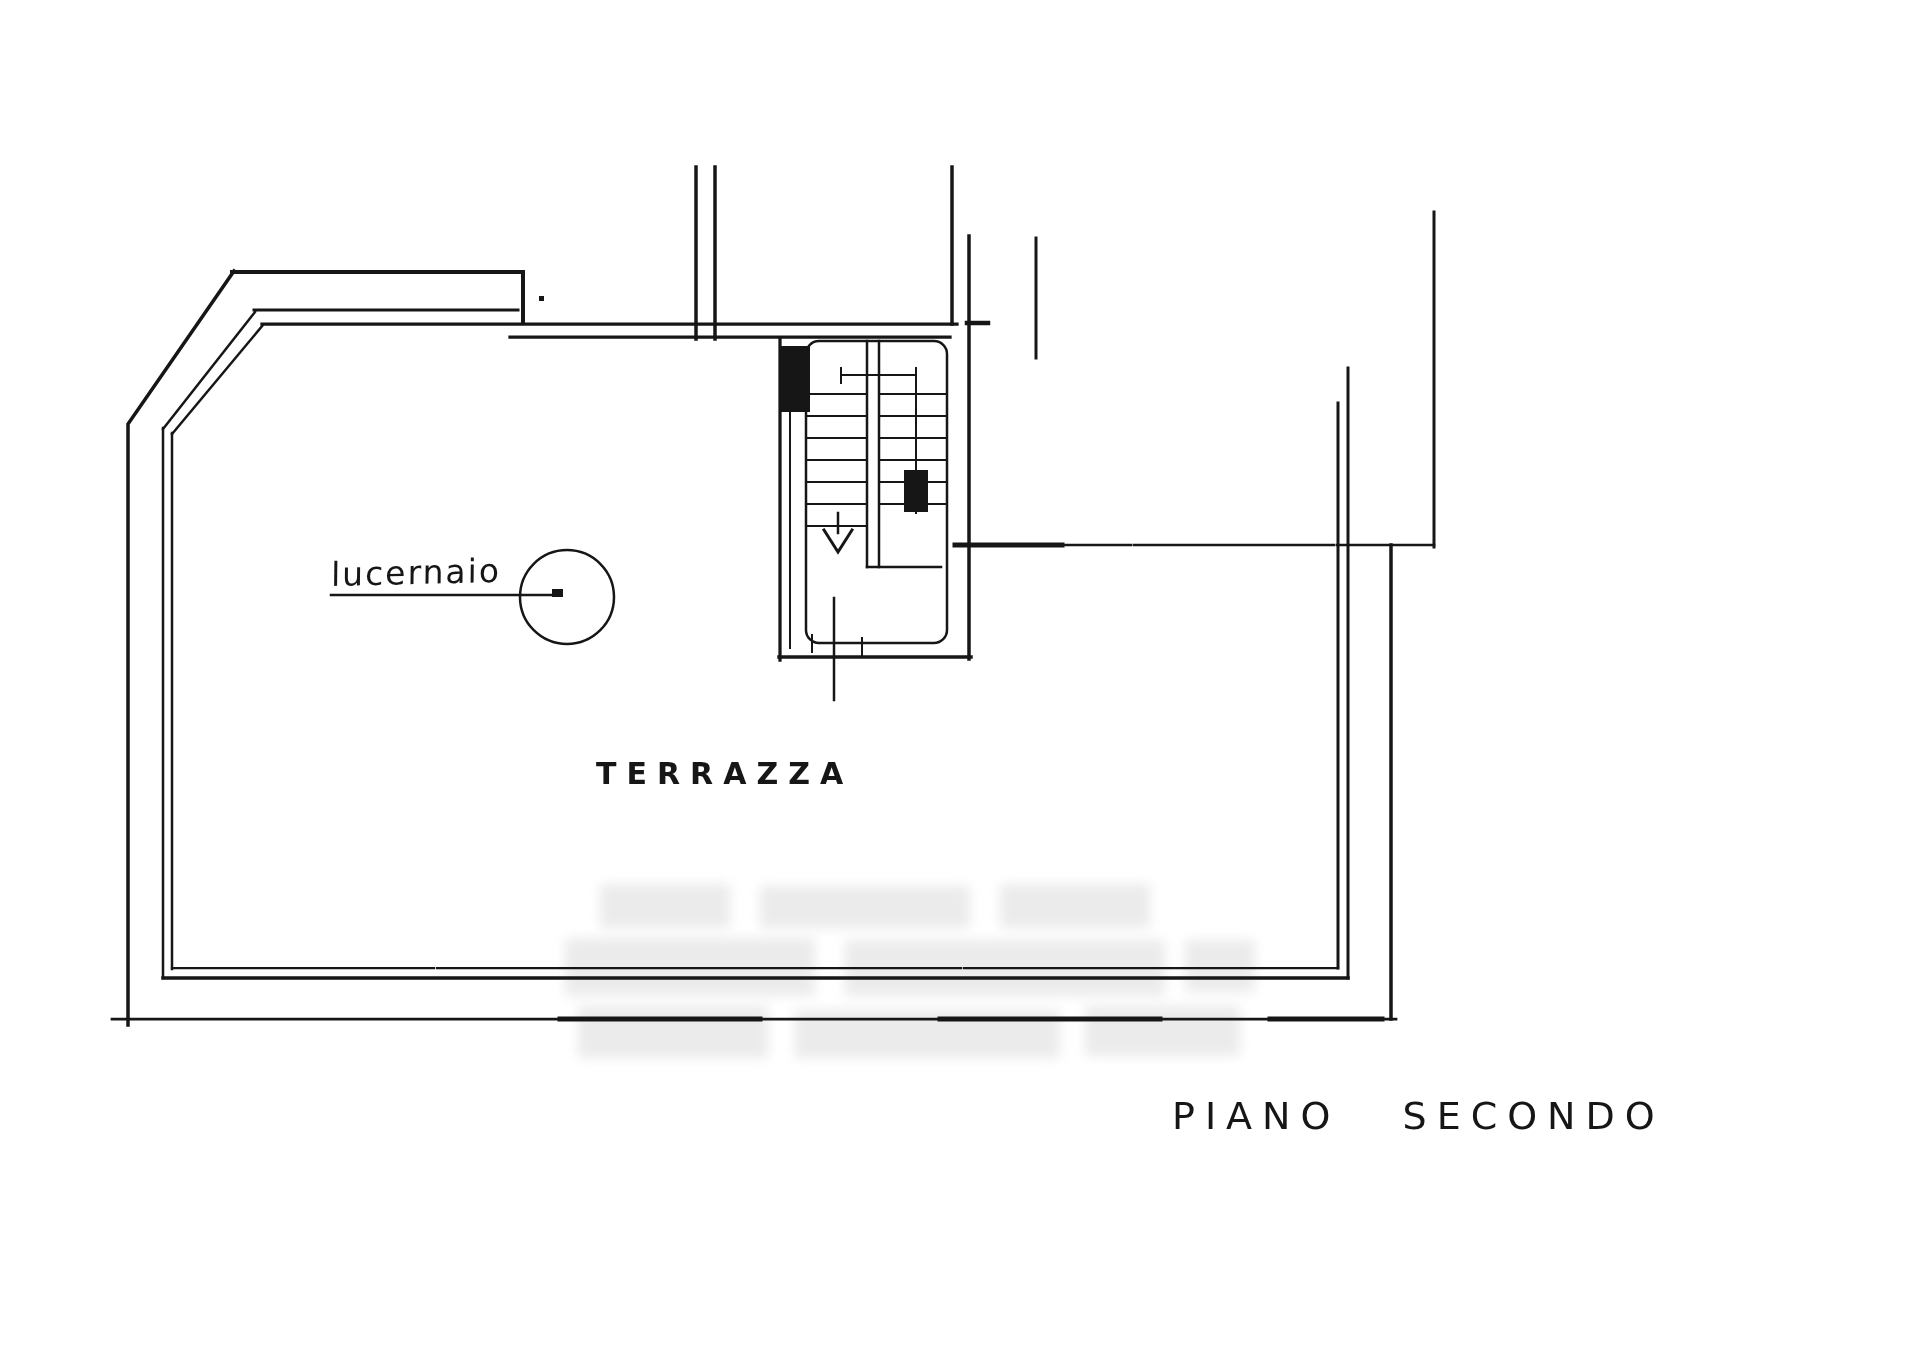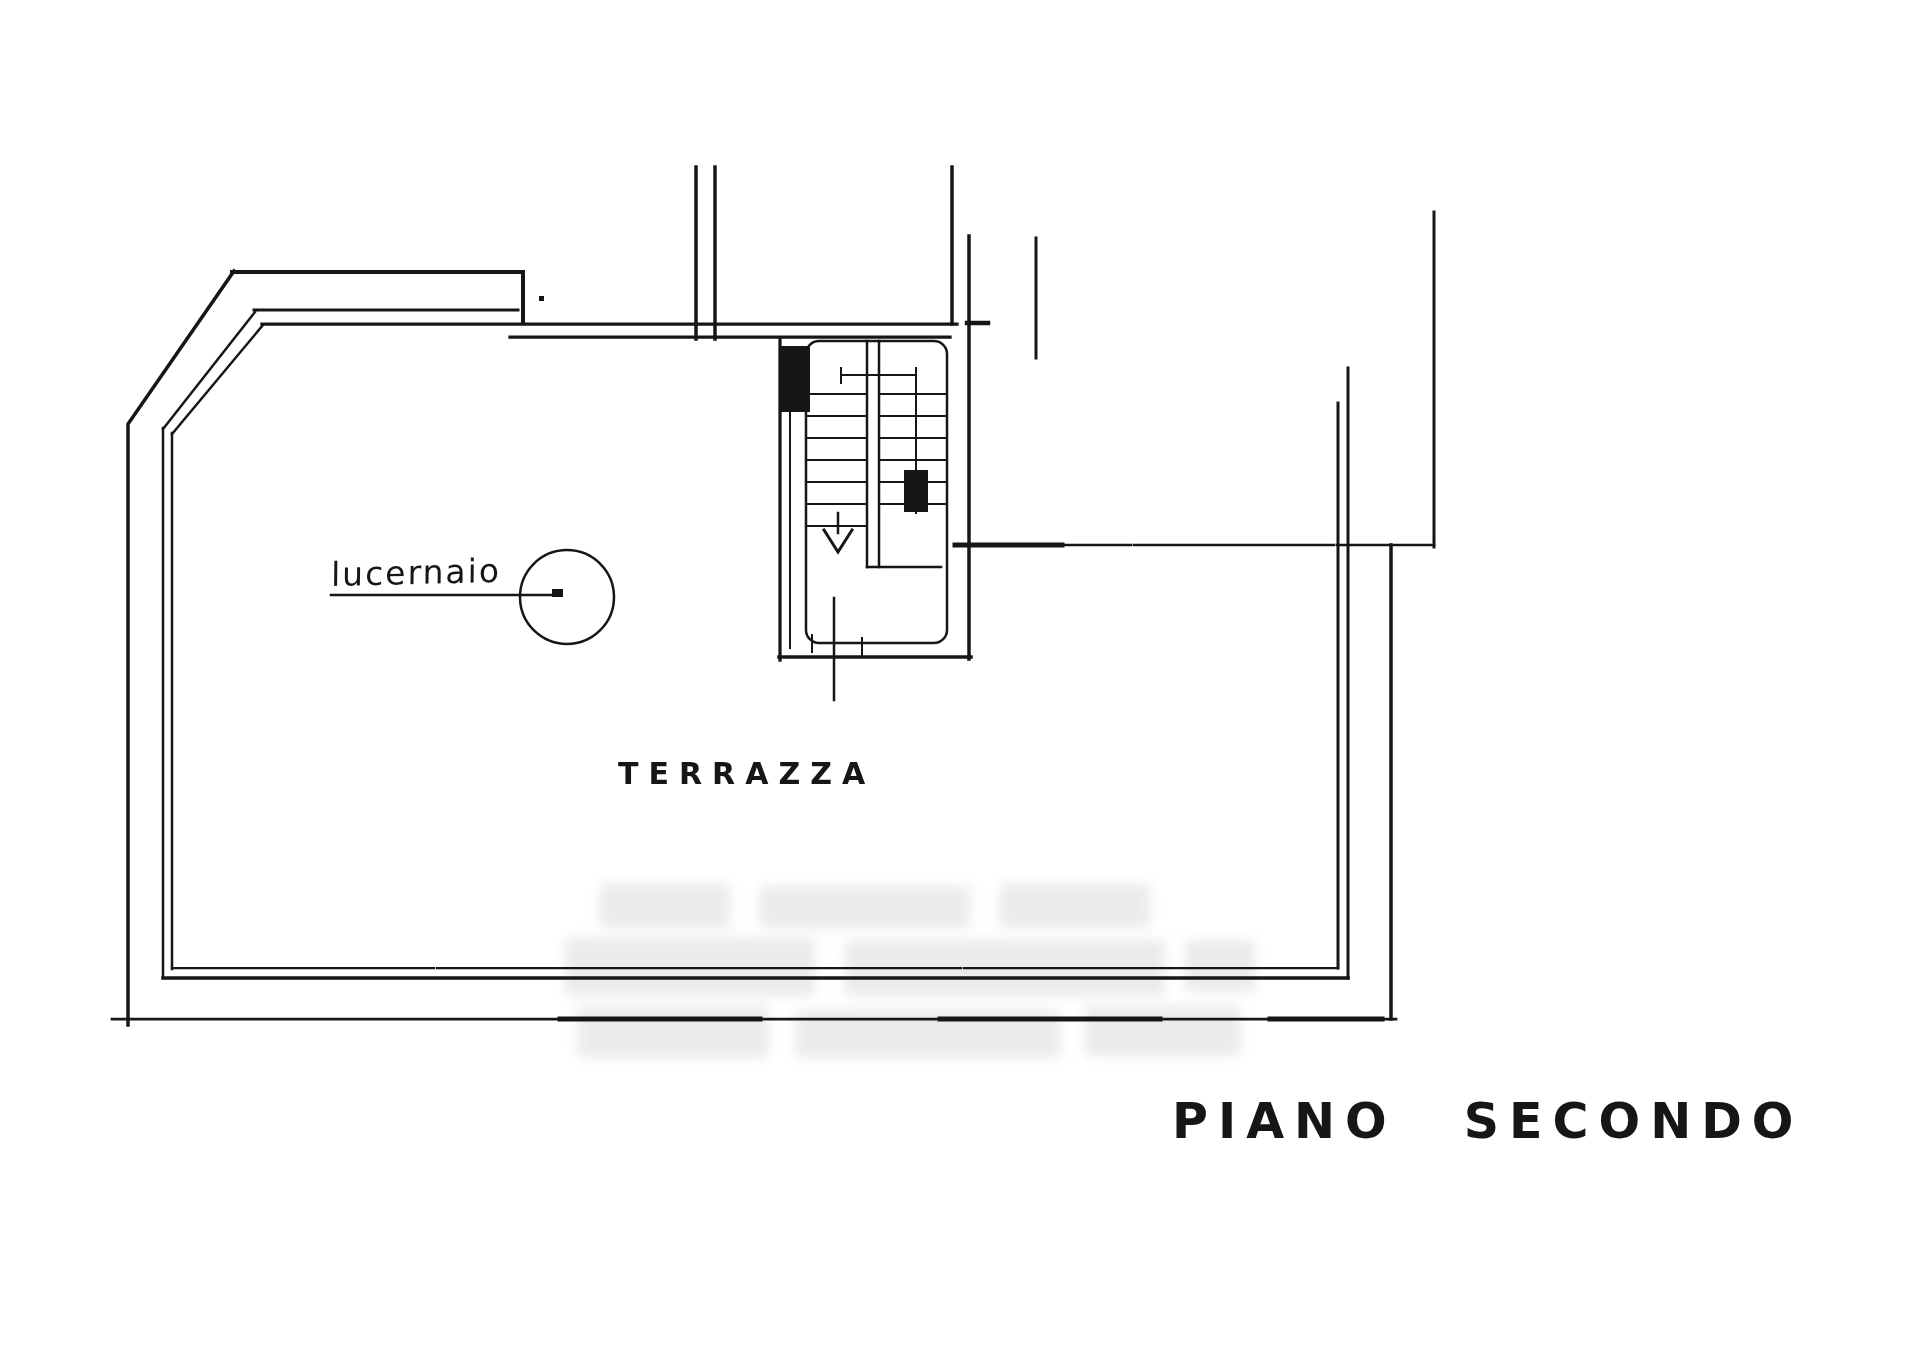--- a/index.html
+++ b/index.html
@@ -23,29 +23,29 @@
     line-height:1;
     user-select:none;
   }
   #skylight-label{
     left:331px;top:556px;
     font-size:33px;
     letter-spacing:2px;
     transform:rotate(-1.4deg) skewX(-2deg);
   }
   #terrace-label{
-    left:618px;top:759px;
+    left:596px;top:759px;
     font-size:30px;
     font-weight:bold;
     letter-spacing:10px;
   }
   #floor-title{
     left:1172px;top:1097px;
-    font-size:49px;
-    font-weight:bold;
+    font-size:38px;
+    font-weight:normal;
     letter-spacing:10px;
     word-spacing:40px;
   }
 </style>
 </head>
 <body>
 
 <div id="stage">
 
   <svg id="plan-svg" viewBox="0 0 1920 1358" fill="none" stroke-linecap="square">

